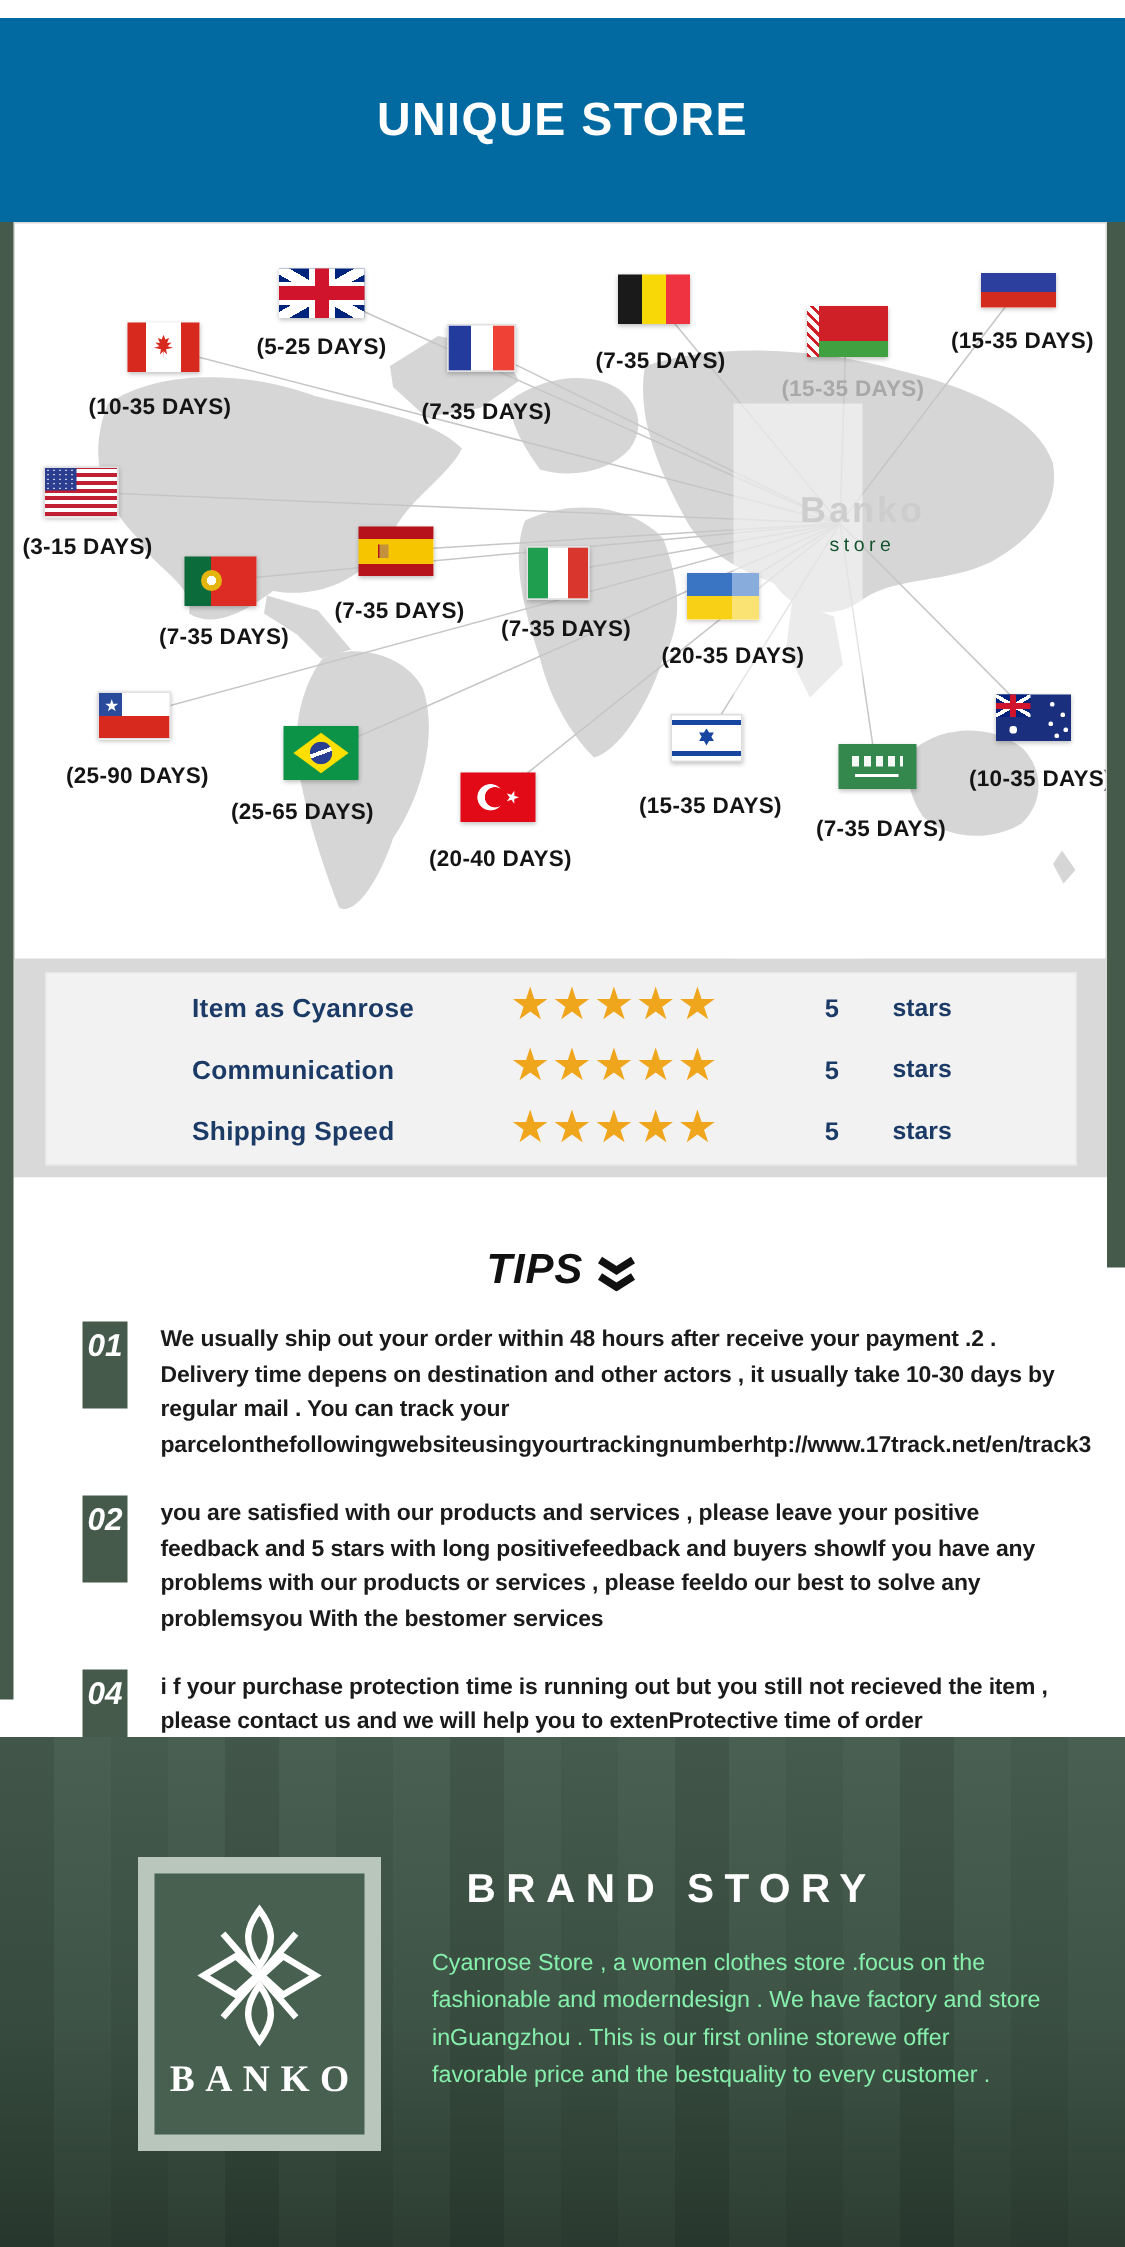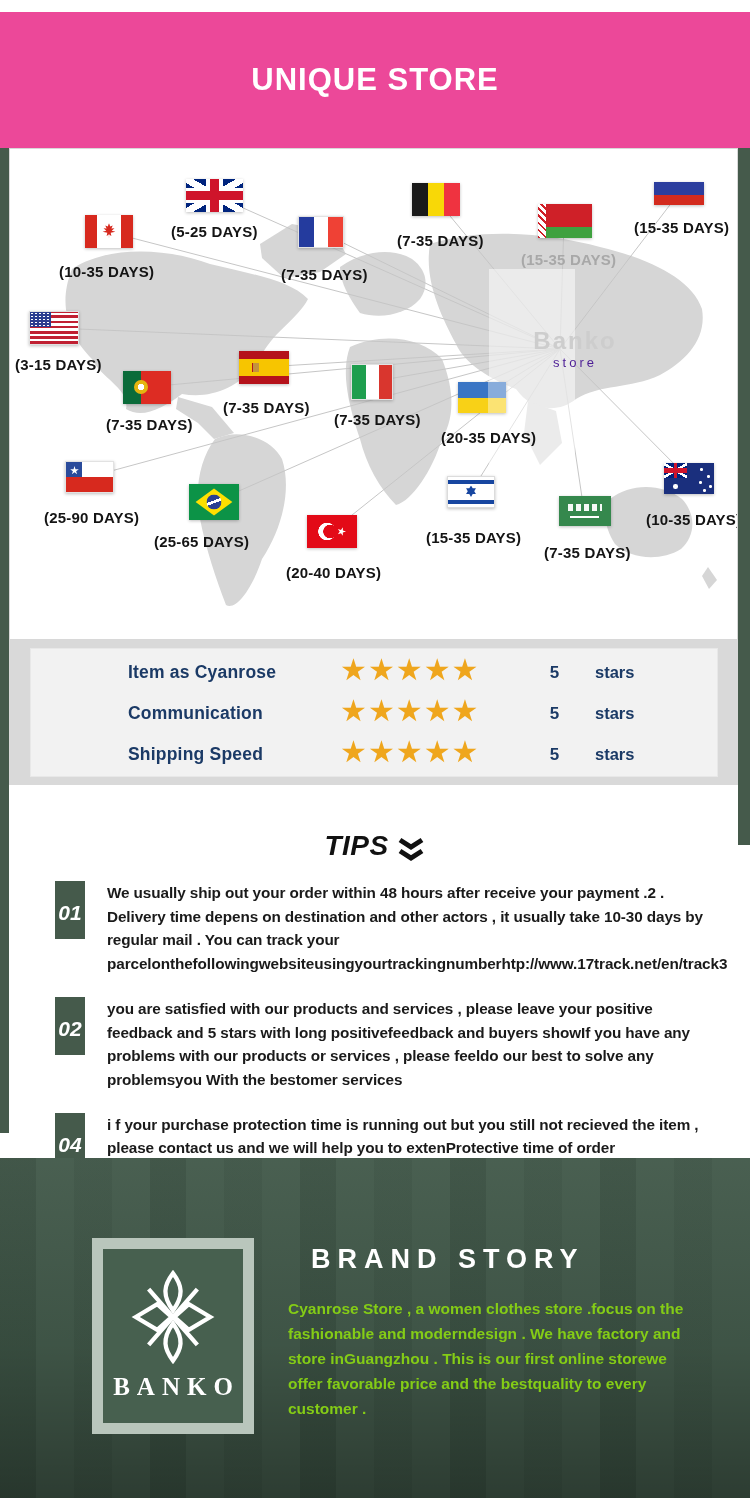--- a/index.html
+++ b/index.html
@@ -1,35 +1,35 @@
 <!DOCTYPE html>
 <html><head>
 <meta charset="utf-8">
 <style>
   * { margin:0; padding:0; box-sizing:border-box; }
   body { font-family:"Liberation Sans", sans-serif; background:#fff; }
   #page { position:relative; width:750px; height:1498px; background:#fff; overflow:hidden; }
 
   
-  .header { position:absolute; left:0; top:12px; width:750px; height:136px; background:#ec4899;
+  .header { position:absolute; left:0; top:12px; width:750px; height:136px; background:#0369a1;
             display:flex; align-items:center; justify-content:center; }
   .header-title { color:#fff; font-size:31px; font-weight:800; letter-spacing:1px; }
 
   
   .edge-l { position:absolute; left:0; top:148px; width:9px; height:985px; background:#455a4b; z-index:6; }
   .edge-r { position:absolute; right:0; top:148px; width:12px; height:697px; background:#455a4b; z-index:6; }
 
   
   .map-panel { position:absolute; left:9px; top:148px; width:729px; height:492px; background:#fff;
                border:1px solid #d8d8d8; overflow:hidden; }
   .map-svg { position:absolute; left:0; top:0; }
   .map-band { position:absolute; left:479px; top:120px; width:86px; height:371px; background:rgba(255,255,255,.5); }
   .wm { position:absolute; left:505px; top:178px; width:120px; text-align:center; color:#cdcdcd; }
   .wm-1 { font-size:24px; font-weight:700; letter-spacing:2px; }
-  .wm-2 { font-size:13px; letter-spacing:3px; color:#4c1d95; }
+  .wm-2 { font-size:13px; letter-spacing:3px; color:#14532d; }
 
   .flag { position:absolute; box-shadow:0 1px 3px rgba(0,0,0,.25); }
   .flag-label { position:absolute; font-weight:700; font-size:15px; color:#141414; white-space:nowrap; letter-spacing:.2px; }
   .flag-label.muted { color:#a8a8a8; }
 
   
   .pos-canada{left:75px;top:66px;width:48px;height:33px}
   .pos-uk{left:176px;top:30px;width:57px;height:33px}
   .pos-france{left:288px;top:67px;width:46px;height:32px}
   .pos-belgium{left:402px;top:34px;width:48px;height:33px}
@@ -127,39 +127,39 @@
   .r-unit { padding-left:12px; font-size:16.5px; font-weight:700; color:#1b3a66; }
 
   
   .tips-section { position:absolute; left:0; top:785px; width:750px; height:373px; background:#fff; }
   .tips-heading { display:flex; align-items:center; justify-content:center; gap:7px; padding-top:45px; }
   .tips-title { font-size:28px; font-weight:800; color:#111; letter-spacing:.5px;font-style:italic; }
   .tips-chevron { margin-top:6px; }
   .tips-list { position:absolute; left:55px; top:96px; width:650px; }
   .tip-item { display:flex; margin-bottom:21px; }
   .tip-num { flex:0 0 30px; height:58px; background:#455a4b; color:#fff; font-style:italic; font-weight:700;
-             font-size:21px; text-align:center; padding-top:20px; }
+             font-size:21px; text-align:center; padding-top:5px; }
   .tip-text { margin-left:22px; width:597px; font-size:15.3px; font-weight:700; color:#1a1a1a;
               line-height:1.55; letter-spacing:-.1px; }
 
   
   .brand-section { position:absolute; left:0; top:1158px; width:750px; height:340px; background:#42594a; overflow:hidden; }
   .brand-section::before { content:""; position:absolute; inset:0;
       background:repeating-linear-gradient(90deg,rgba(10,25,16,.14) 0 36px,transparent 36px 74px,rgba(10,25,16,.08) 74px 112px,transparent 112px 150px); }
   .brand-section::after { content:""; position:absolute; inset:0;
       background:linear-gradient(180deg,rgba(255,255,255,.04) 0%,rgba(0,0,0,.06) 55%,rgba(0,0,0,.32) 100%); }
   .brand-logo { position:absolute; left:92px; top:80px; width:162px; height:196px; background:#b9c6bc; z-index:2; }
   .logo-inner { position:absolute; inset:11px; background:#47604f; display:flex; flex-direction:column; align-items:center; }
   .logo-emblem { margin-top:20px; }
   .logo-name { margin-top:8px; color:#fff; font-family:"Liberation Serif", serif; font-size:25px;
                letter-spacing:7px; padding-left:7px; font-weight:700; }
   .brand-heading { position:absolute; left:288px; top:86px; color:#fff; font-size:27px; font-weight:800;
                    letter-spacing:7px; z-index:2;margin-left:23px; }
-  .brand-story { position:absolute; left:288px; top:138px; width:408px; color:#84cc16; font-size:15.5px;
-                 font-weight:700; line-height:1.62; z-index:2; }
+  .brand-story { position:absolute; left:288px; top:138px; width:408px; color:#86efac; font-size:15.5px;
+                 font-weight:400; line-height:1.62; z-index:2; }
 </style>
 </head>
 <body>
 
 <div id="page">
 
   <div class="header">
     <div class="header-title">UNIQUE STORE</div>
   </div>
 

